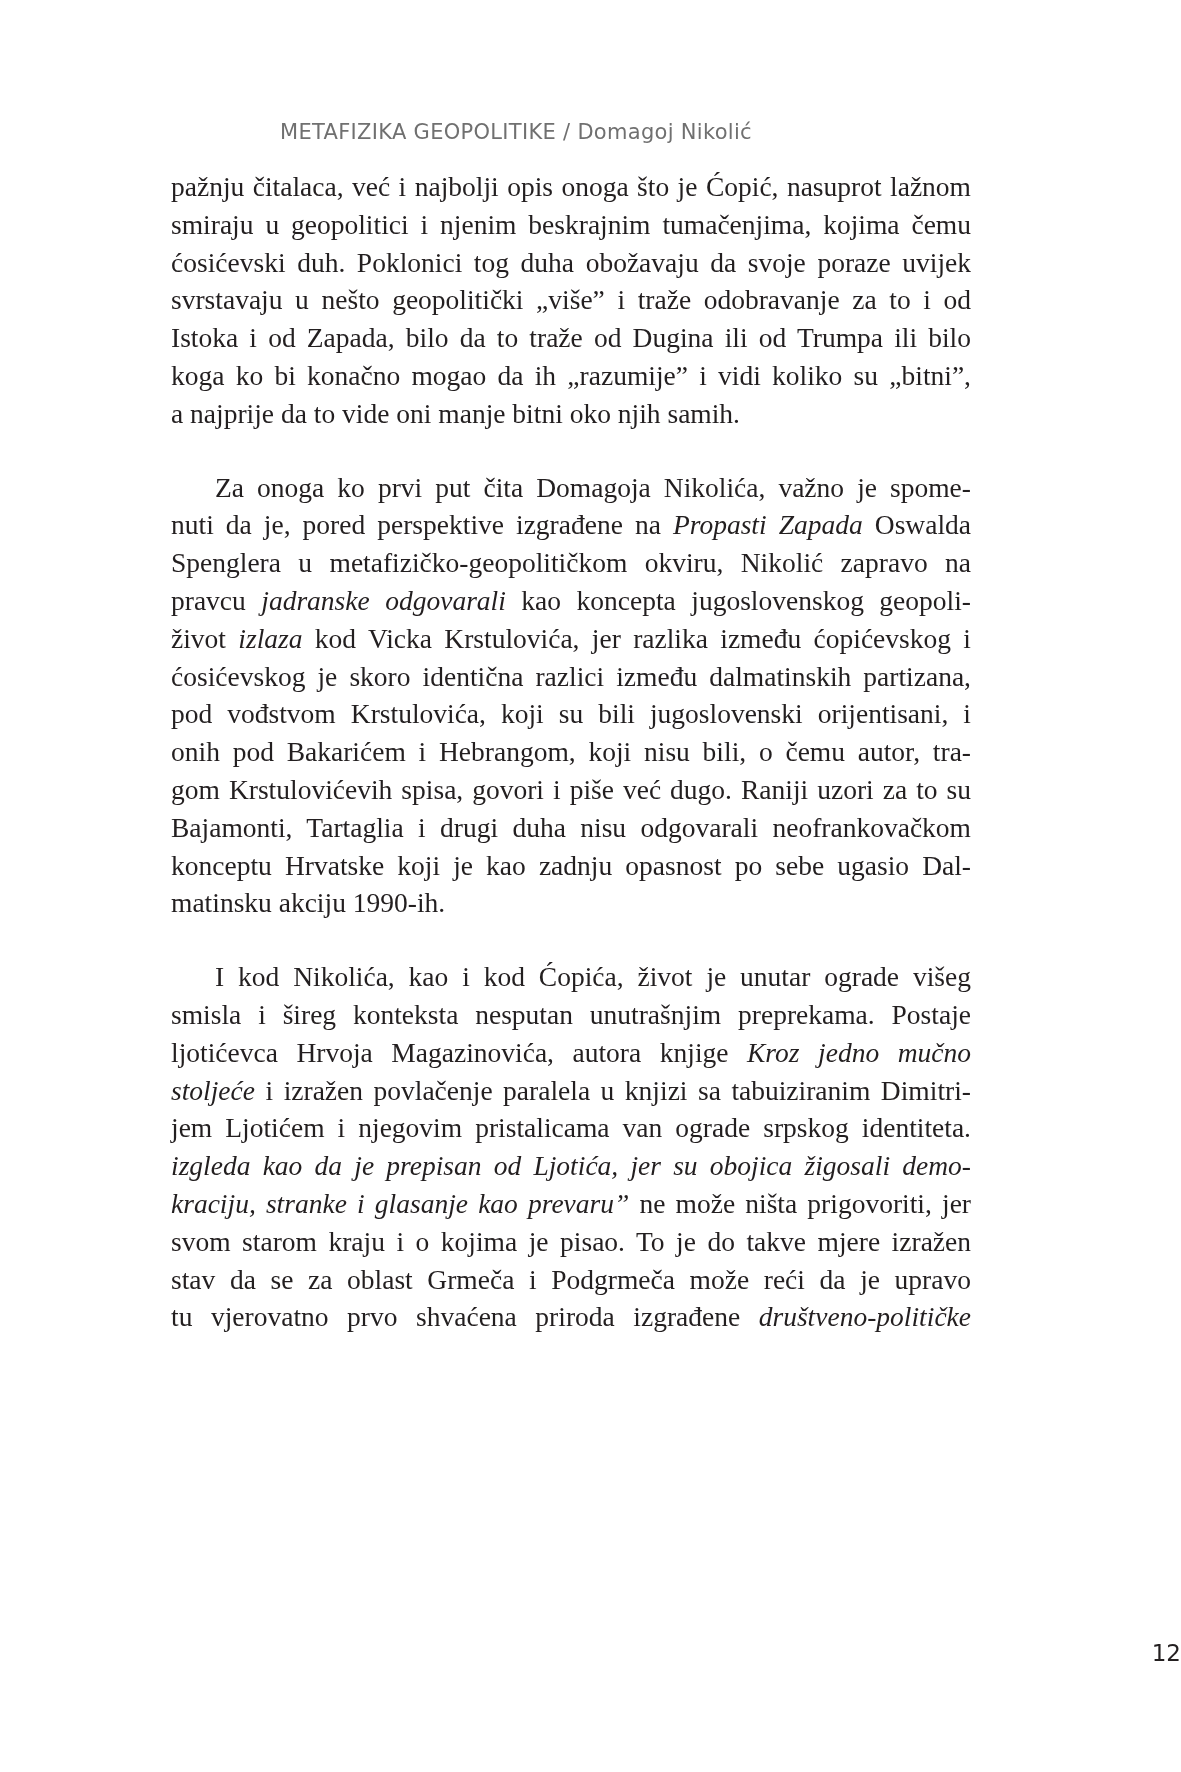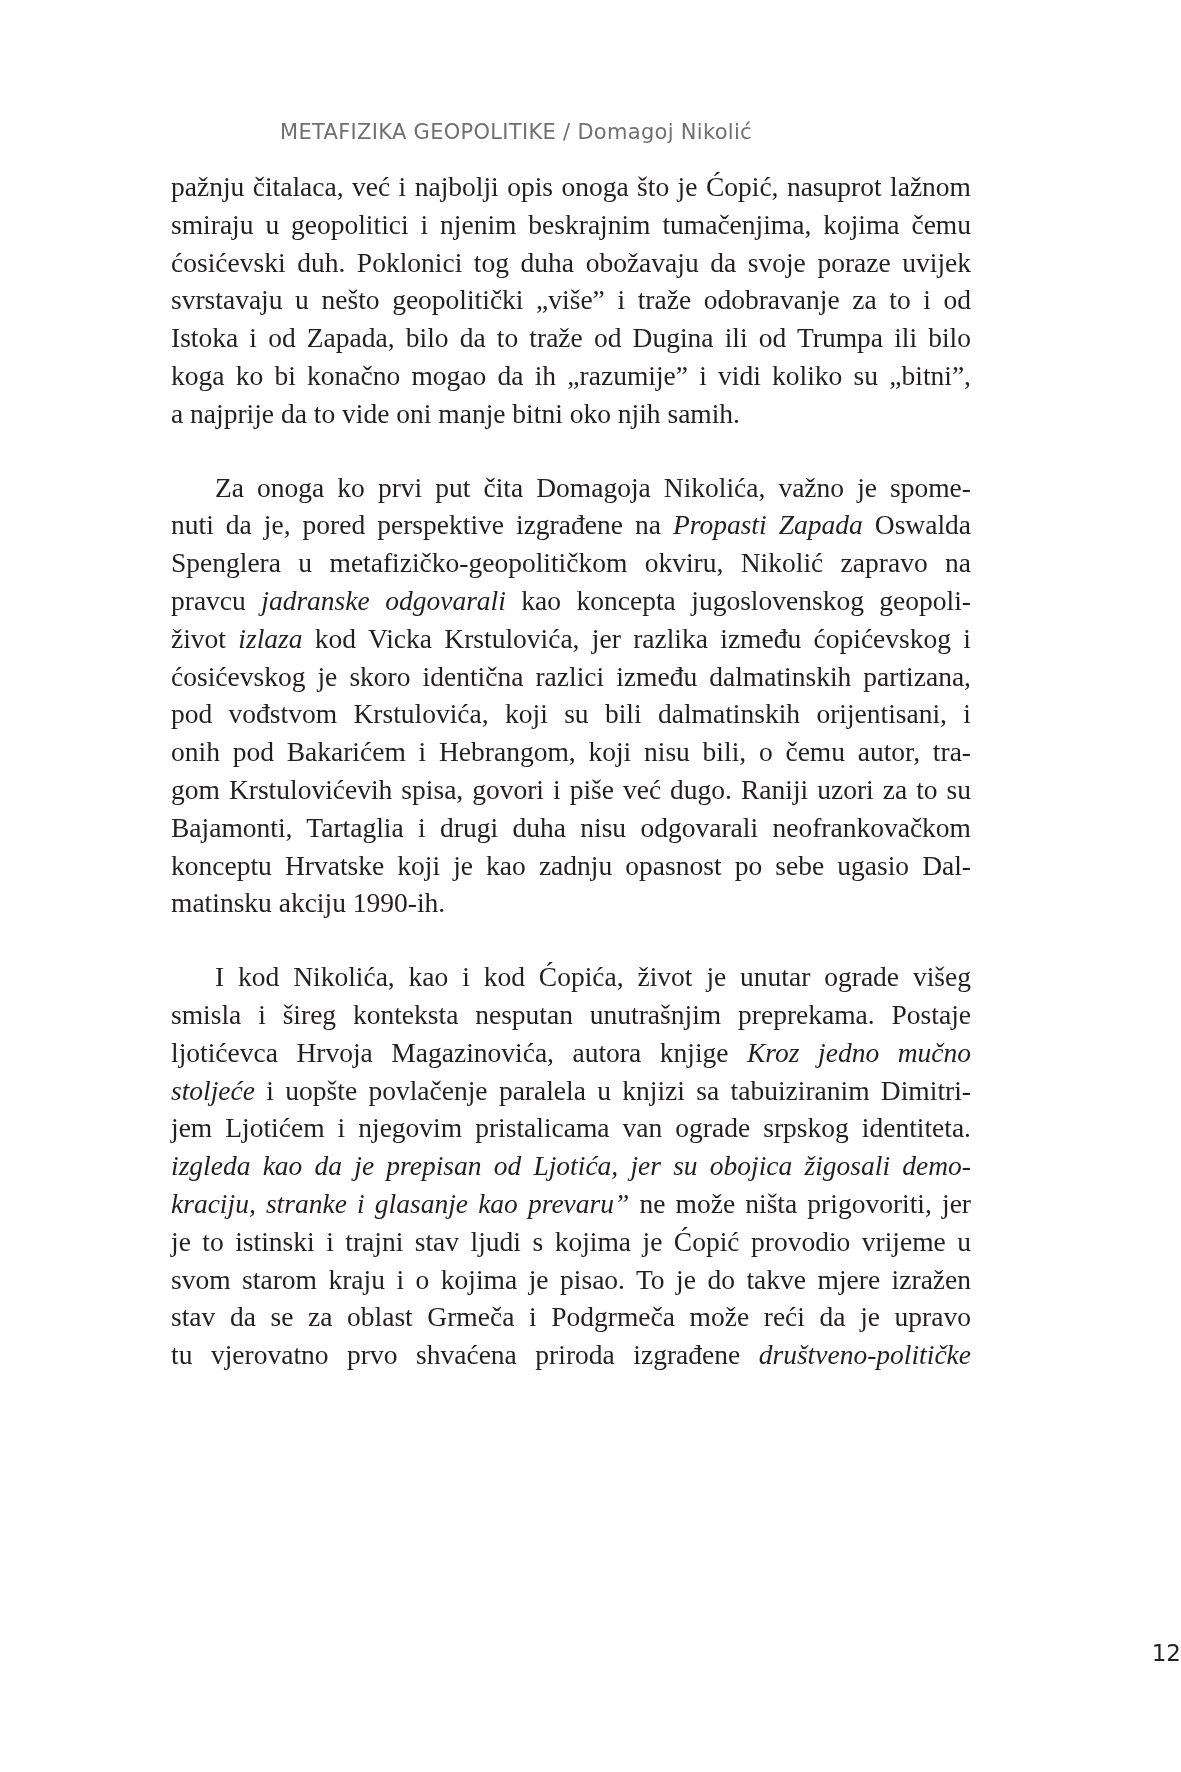--- a/index.html
+++ b/index.html
@@ -78,35 +78,34 @@
       <span class="line"><span>koga ko bi konačno mogao da ih „razumije” i vidi koliko su „bitni”,</span></span>
       <span class="line last"><span>a najprije da to vide oni manje bitni oko njih samih.</span></span>
     </div>
     <div>
       <span class="line indent"><span>Za onoga ko prvi put čita Domagoja Nikolića, važno je spome-</span></span>
       <span class="line"><span>nuti da je, pored perspektive izgrađene na </span><span class="it">Propasti Zapada</span><span> Oswalda</span></span>
       <span class="line"><span>Spenglera u metafizičko-geopolitičkom okviru, Nikolić zapravo na</span></span>
       <span class="line"><span>pravcu </span><span class="it">jadranske odgovarali</span><span> kao koncepta jugoslovenskog geopoli-</span></span>
       <span class="line"><span>život </span><span class="it">izlaza</span><span> kod Vicka Krstulovića, jer razlika između ćopićevskog i</span></span>
       <span class="line"><span>ćosićevskog je skoro identična razlici između dalmatinskih partizana,</span></span>
-      <span class="line"><span>pod vođstvom Krstulovića, koji su bili dalmatinskih orijentisani, i</span></span>
+      <span class="line"><span>pod vođstvom Krstulovića, koji su bili jugoslovenski orijentisani, i</span></span>
       <span class="line"><span>onih pod Bakarićem i Hebrangom, koji nisu bili, o čemu autor, tra-</span></span>
       <span class="line"><span>gom Krstulovićevih spisa, govori i piše već dugo. Raniji uzori za to su</span></span>
       <span class="line"><span>Bajamonti, Tartaglia i drugi duha nisu odgovarali neofrankovačkom</span></span>
       <span class="line"><span>konceptu Hrvatske koji je kao zadnju opasnost po sebe ugasio Dal-</span></span>
       <span class="line last"><span>matinsku akciju 1990-ih.</span></span>
     </div>
     <div>
       <span class="line indent"><span>I kod Nikolića, kao i kod Ćopića, život je unutar ograde višeg</span></span>
       <span class="line"><span>smisla i šireg konteksta nesputan unutrašnjim preprekama. Postaje</span></span>
       <span class="line"><span>ljotićevca Hrvoja Magazinovića, autora knjige </span><span class="it">Kroz jedno mučno</span></span>
-      <span class="line"><span class="it">stoljeće</span><span> i uopšte povlačenje paralela u knjizi sa tabuiziranim Dimitri-</span></span>
+      <span class="line"><span class="it">stoljeće</span><span> i izražen povlačenje paralela u knjizi sa tabuiziranim Dimitri-</span></span>
       <span class="line"><span>jem Ljotićem i njegovim pristalicama van ograde srpskog identiteta.</span></span>
       <span class="line"><span class="it">izgleda kao da je prepisan od Ljotića, jer su obojica žigosali demo-</span></span>
       <span class="line"><span class="it">kraciju, stranke i glasanje kao prevaru”</span><span> ne može ništa prigovoriti, jer</span></span>
-      <span class="line"><span>je to istinski i trajni stav ljudi s kojima je Ćopić provodio vrijeme u</span></span>
       <span class="line"><span>svom starom kraju i o kojima je pisao. To je do takve mjere izražen</span></span>
       <span class="line"><span>stav da se za oblast Grmeča i Podgrmeča može reći da je upravo</span></span>
       <span class="line"><span>tu vjerovatno prvo shvaćena priroda izgrađene </span><span class="it">društveno-političke</span></span>
     </div>
   </div>
 
 <div class="folio">12</div>
 
 </body></html>

